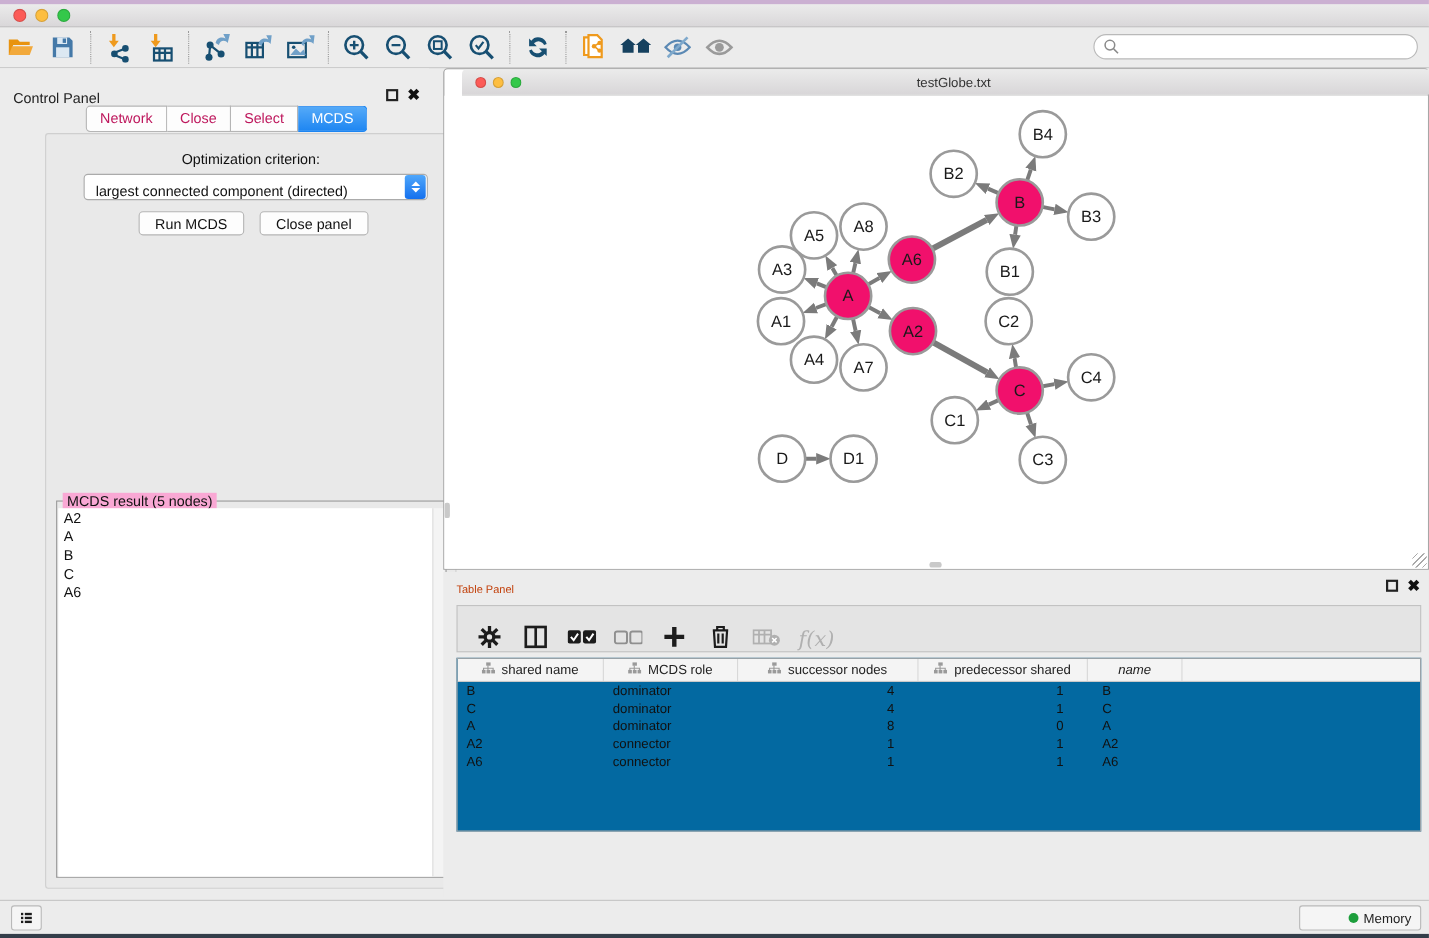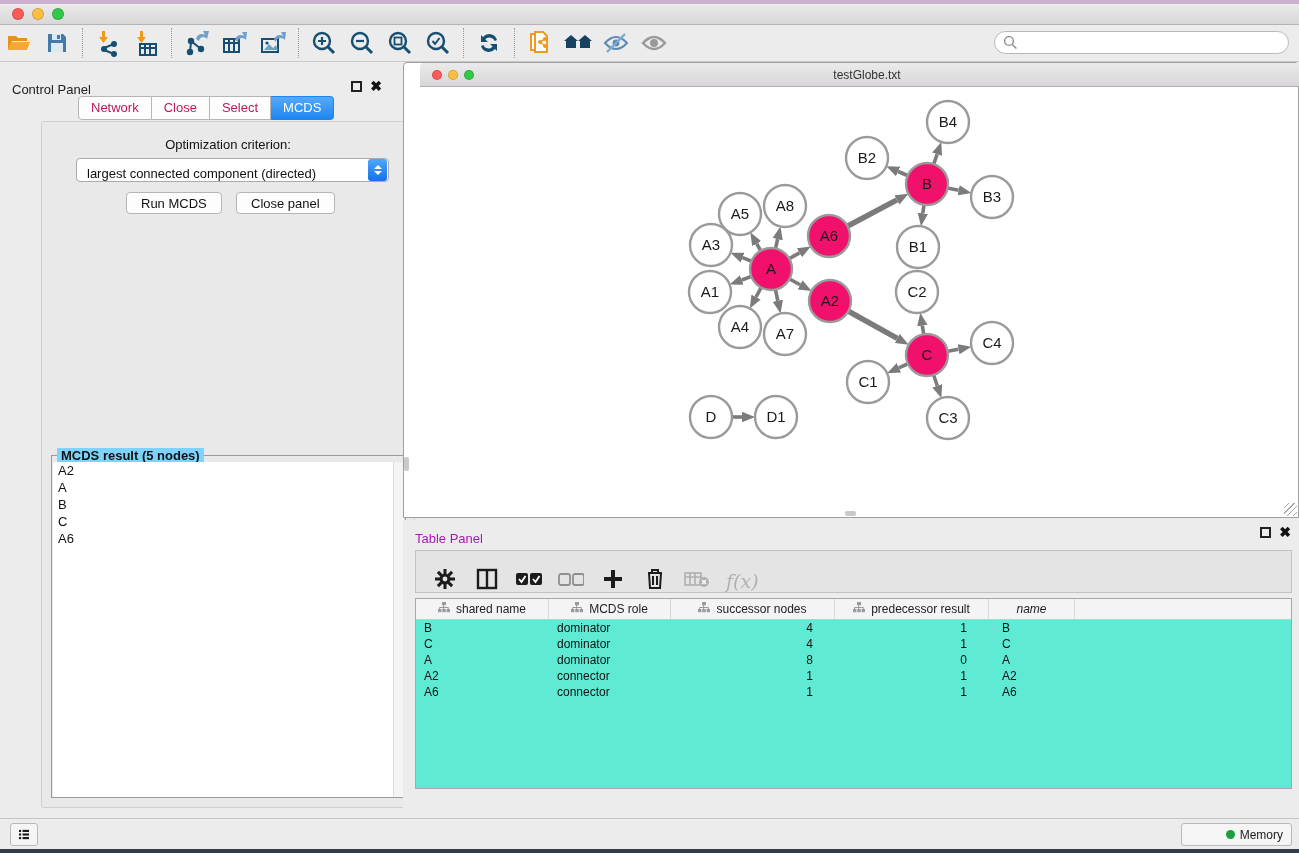--- a/index.html
+++ b/index.html
@@ -47,47 +47,47 @@
   #criterion-select .sel-text { flex:1; font-size:13px; padding-left:10px; color:#111; white-space:nowrap; }
   #criterion-select .stepper { width:19px; height:22px; border-radius:3px; margin-right:1px;
        background:linear-gradient(#4fa7fb,#1470ee); display:flex; flex-direction:column; align-items:center; justify-content:center; gap:2px; }
   .chev { width:0; height:0; border-left:4px solid transparent; border-right:4px solid transparent; }
   .chev.up { border-bottom:4px solid #fff; } .chev.dn { border-top:4px solid #fff; }
 
   .push-btn { position:absolute; top:70px; height:22px; background:#fdfdfd; border:1px solid #b5b5b5;
               border-radius:4px; font-size:13px; color:#111; display:flex; align-items:center; justify-content:center; padding:0 14px; }
 
   #result-group { position:absolute; left:9px; top:333px; width:355px; height:343px; border:1px solid #9a9a9a; }
-  #result-legend { position:absolute; left:5px; top:-8px; background:#7dd3fc; padding:0 4px; font-size:13px; color:#111;font-weight:bold; }
+  #result-legend { position:absolute; left:5px; top:-8px; background:#f9a8d4; padding:0 4px; font-size:13px; color:#111; }
   #result-list { position:absolute; left:1px; top:6px; width:341px; height:335px; background:#fff; overflow:hidden; }
   #result-scroll { position:absolute; right:1px; top:6px; width:11px; height:335px; background:#f4f4f4; border-left:1px solid #ddd; }
   .result-item { font-size:13px; color:#111; padding:1px 0 1px 5px; line-height:15px; }
 
   
   #net-window { left:403px; top:62px; width:896px; height:456px; background:#fff;
                 border:1px solid #9f9f9f; border-radius:4px 4px 0 0; }
   #net-titlebar { left:16px; top:0; width:894px; height:24px; border-radius:4px 4px 0 0;
                   background:linear-gradient(#ebebeb,#d8d6d8); border-bottom:1px solid #b0aeb0; display:flex; align-items:center; }
   #net-titlebar .title { position:absolute; left:0; right:0; text-align:center; font-size:12px; color:#333; }
   #net-canvas { left:0; top:24px; width:894px; height:430px; background:#fff; overflow:hidden; }
   #vscroll-thumb { left:0px; top:370px; width:5px; height:14px; background:#c9c9c9; border-radius:2px; }
   #hscroll-thumb { left:441px; top:424px; width:11px; height:5px; background:#c9c9c9; border-radius:2px; }
   #resize-grip { right:1px; bottom:1px; width:13px; height:13px;
       background:repeating-linear-gradient(135deg, transparent 0 3px, #a9a9a9 3px 4px); }
 
   
   #table-panel { left:403px; top:520px; width:896px; height:295px; background:#ececec; }
   #tp-header { left:0; top:0; width:896px; height:26px; }
-  #tp-header .tp-title { position:absolute; left:12px; top:11px; font-size:13px; color:#a21caf; }
+  #tp-header .tp-title { position:absolute; left:12px; top:11px; font-size:10px; color:#c2410c; }
   #tp-toolbar { left:12px; top:30px; width:877px; height:43px; background:#e4e4e4; border:1px solid #c2c2c2;
                 display:flex; align-items:flex-end; gap:16px; padding-left:16px; }
   .tp-ic { display:flex; align-items:center; justify-content:center; width:26px; height:26px; }
   #fx-label { font-family:"DejaVu Serif", serif; font-style:italic; font-size:19px; color:#b0b0b0; }
 
-  #data-table { left:12px; top:78px; width:877px; height:191px; background:#5eead4; border:1px solid #a8a8a8; overflow:hidden;text-align:right; }
+  #data-table { left:12px; top:78px; width:877px; height:158px; background:#0369a1; border:1px solid #a8a8a8; overflow:hidden;text-align:right; }
   #dt-headrow { display:flex; height:21px; background:#f4f4f4; border-bottom:1px solid #c9c9c9; }
   .dt-h { display:flex; align-items:center; justify-content:center; gap:6px; font-size:12px; color:#222;
           border-right:1px solid #d8d8d8; height:100%; }
   .dt-row { display:flex; height:16px; align-items:center; }
   .dt-c { font-size:12px; color:#111; height:100%; display:flex; align-items:center; }
 
   #tp-tabs { position:absolute; left:267px; top:268px; }
 
   
   #status-bar { left:0; top:818px; width:1299px; height:31px; background:#ececec; border-top:1px solid #c5c5c5; }
@@ -530,21 +530,21 @@
         <div class="dt-h" style="width: 154px;">
           <span><svg width="12" height="11" viewBox="0 0 12 11">
               <g fill="#9a9a9a">
                 <rect x="4" y="0" width="4" height="3.2"></rect>
                 <rect x="0" y="7" width="3.4" height="3.2"></rect>
                 <rect x="4.3" y="7" width="3.4" height="3.2"></rect>
                 <rect x="8.6" y="7" width="3.4" height="3.2"></rect>
                 <path d="M5.6 3v2.5M1.6 7V5.5h8.7V7M5.6 5.5V7" stroke="#9a9a9a" stroke-width="1" fill="none"></path>
               </g>
             </svg></span>
-          <span>predecessor result</span>
+          <span>predecessor shared</span>
         </div>
         <div class="dt-h" style="width: 86px; font-style: italic;">
           <span>name</span>
         </div>
         <div class="dt-h" style="width: 216px; border-right: none;"></div>
       </div>
     <div id="dt-body">
         <div class="dt-row">
           <div class="dt-c" style="width: 133px; padding-left: 8px;">B</div>
           <div class="dt-c" style="width: 122px; padding-left: 8px;">dominator</div>

